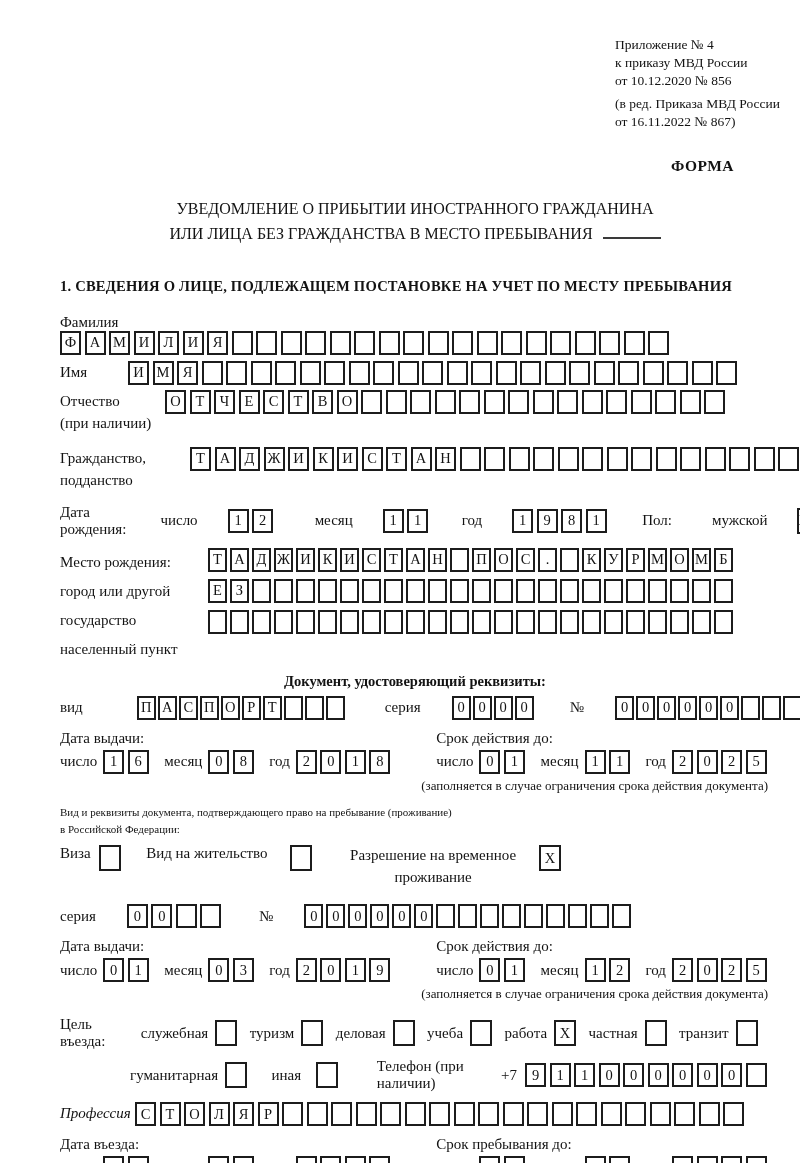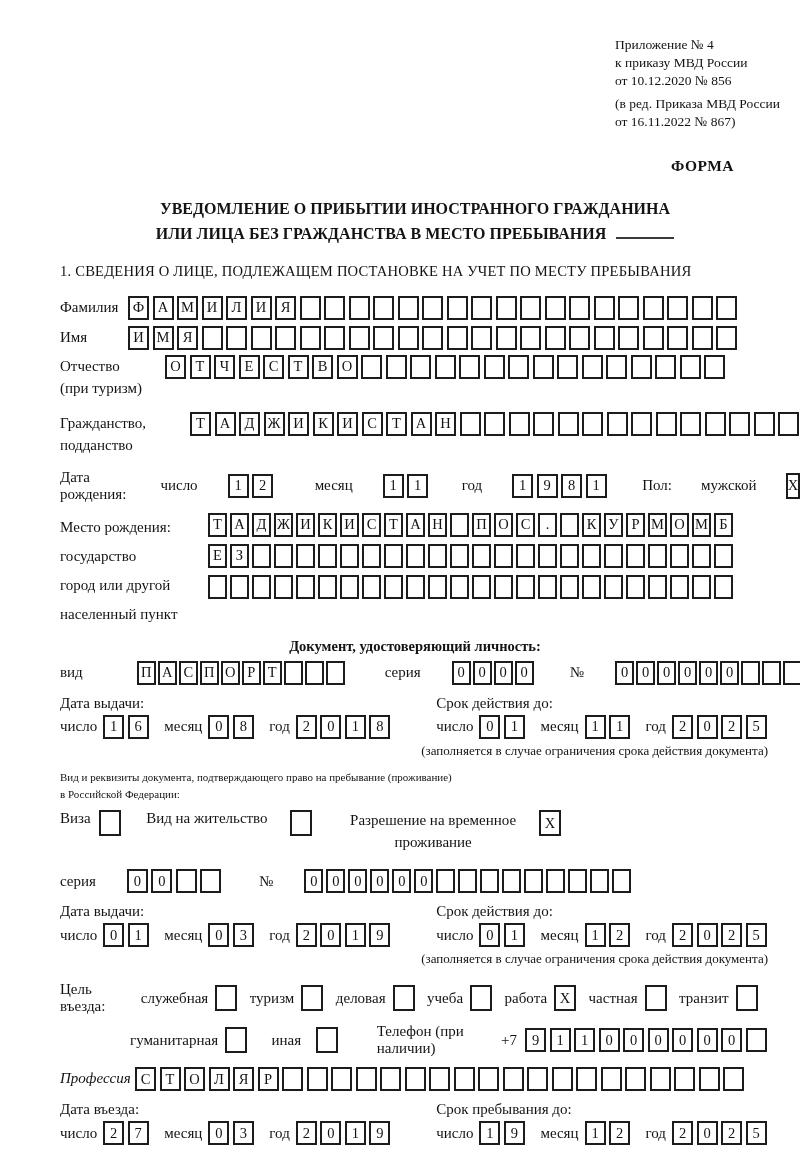--- a/index.html
+++ b/index.html
@@ -10,23 +10,23 @@
     -webkit-font-smoothing:antialiased;
   }
   .page{padding:36px 30px 0 60px;box-sizing:border-box;width:800px;}
 
   
   .appendix{margin-left:555px;width:215px;font-size:13.5px;line-height:1.32;}
   .appendix .ed{margin-top:6px;}
   .forma{margin:26px 36px 0 0;text-align:right;font-weight:bold;font-size:15.5px;letter-spacing:.5px;}
 
   
-  .title{margin-top:22px;text-align:center;font-weight:bold;font-size:16px;line-height:1.55;}
+  .title{margin-top:22px;text-align:center;font-weight:normal;font-size:16px;line-height:1.55;}
   .title .uline{display:inline-block;width:58px;border-bottom:2px solid #3a3a3a;height:14px;margin-left:10px;}
-  .sec-heading{margin-top:16px;font-weight:normal;font-size:14.6px;letter-spacing:.2px;}
+  .sec-heading{margin-top:31px;font-weight:bold;font-size:14.6px;letter-spacing:.2px;}
 
   
   .boxes{display:inline-flex;flex-wrap:nowrap;align-items:center;}
   .cbox{
     display:inline-flex;align-items:center;justify-content:center;
     width:21px;height:24px;box-sizing:border-box;
     border:2px solid #1c1c1c;margin-right:3.5px;
     font-size:14.5px;line-height:1;background:#fff;
   }
   .tight .cbox{width:19px;margin-right:3px;}
@@ -107,21 +107,21 @@
   </div>
   <div class="forma">ФОРМА</div>
 
   <div class="title">
     <div>УВЕДОМЛЕНИЕ О ПРИБЫТИИ ИНОСТРАННОГО ГРАЖДАНИНА</div>
     <div><span>ИЛИ ЛИЦА БЕЗ ГРАЖДАНСТВА В МЕСТО ПРЕБЫВАНИЯ</span><span class="uline"></span></div>
   </div>
 
   <div class="sec-heading">1. СВЕДЕНИЯ О ЛИЦЕ, ПОДЛЕЖАЩЕМ ПОСТАНОВКЕ НА УЧЕТ ПО МЕСТУ ПРЕБЫВАНИЯ</div>
 
-  <div class="frow row-surname" style="margin-top:16px;">
+  <div class="frow row-surname" style="margin-top:16px;flex-direction:column;">
     <span class="flabel">Фамилия</span>
     <span class="boxes">
         <span class="cbox">Ф</span>
         <span class="cbox">А</span>
         <span class="cbox">М</span>
         <span class="cbox">И</span>
         <span class="cbox">Л</span>
         <span class="cbox">И</span>
         <span class="cbox">Я</span>
         <span class="cbox"></span>
@@ -172,21 +172,21 @@
         <span class="cbox"></span>
         <span class="cbox"></span>
         <span class="cbox"></span>
         <span class="cbox"></span>
       </span>
   </div>
 
   <div class="frow row-patro">
     <span class="flabel lblcol">
       <span>Отчество</span>
-      <span>(при туризм)</span>
+      <span>(при наличии)</span>
     </span>
     <span class="boxes">
         <span class="cbox">О</span>
         <span class="cbox">Т</span>
         <span class="cbox">Ч</span>
         <span class="cbox">Е</span>
         <span class="cbox">С</span>
         <span class="cbox">Т</span>
         <span class="cbox">В</span>
         <span class="cbox">О</span>
@@ -255,31 +255,31 @@
         <span class="cbox">1</span>
       </span>
     <span class="dlabel" style="margin-left:6px;">год</span>
     <span class="boxes">
         <span class="cbox">1</span>
         <span class="cbox">9</span>
         <span class="cbox">8</span>
         <span class="cbox">1</span>
       </span>
     <span style="margin-left:8px;">Пол:</span>
-    <span style="margin-left:5px;">мужской</span>
+    <span style="margin-left:16px;">мужской</span>
     <span class="cbox chk" style="margin-left:5px;">X</span>
     <span style="margin-left:10px;">женский</span>
     <span class="cbox chk" style="margin-left:10px;"></span>
   </div>
 
   <div class="bp">
     <span class="lblcol">
       <span>Место рождения:</span>
+      <span>город или другой</span>
       <span>государство</span>
-      <span>город или другой</span>
       <span>населенный пункт</span>
     </span>
     <span class="grid">
       <span class="boxes tight">
           <span class="cbox">Т</span>
           <span class="cbox">А</span>
           <span class="cbox">Д</span>
           <span class="cbox">Ж</span>
           <span class="cbox">И</span>
           <span class="cbox">К</span>
@@ -350,21 +350,21 @@
           <span class="cbox"></span>
           <span class="cbox"></span>
           <span class="cbox"></span>
           <span class="cbox"></span>
           <span class="cbox"></span>
           <span class="cbox"></span>
         </span>
     </span>
   </div>
 
-  <div class="center-bold">Документ, удостоверяющий личность:</div>
+  <div class="center-bold">Документ, удостоверяющий реквизиты:</div>
 
   <div class="inlinerow xtight" style="margin-top:6px;">
     <span>вид</span>
     <span class="boxes" style="margin-left:30px;">
         <span class="cbox">П</span>
         <span class="cbox">А</span>
         <span class="cbox">С</span>
         <span class="cbox">П</span>
         <span class="cbox">О</span>
         <span class="cbox">Р</span>

